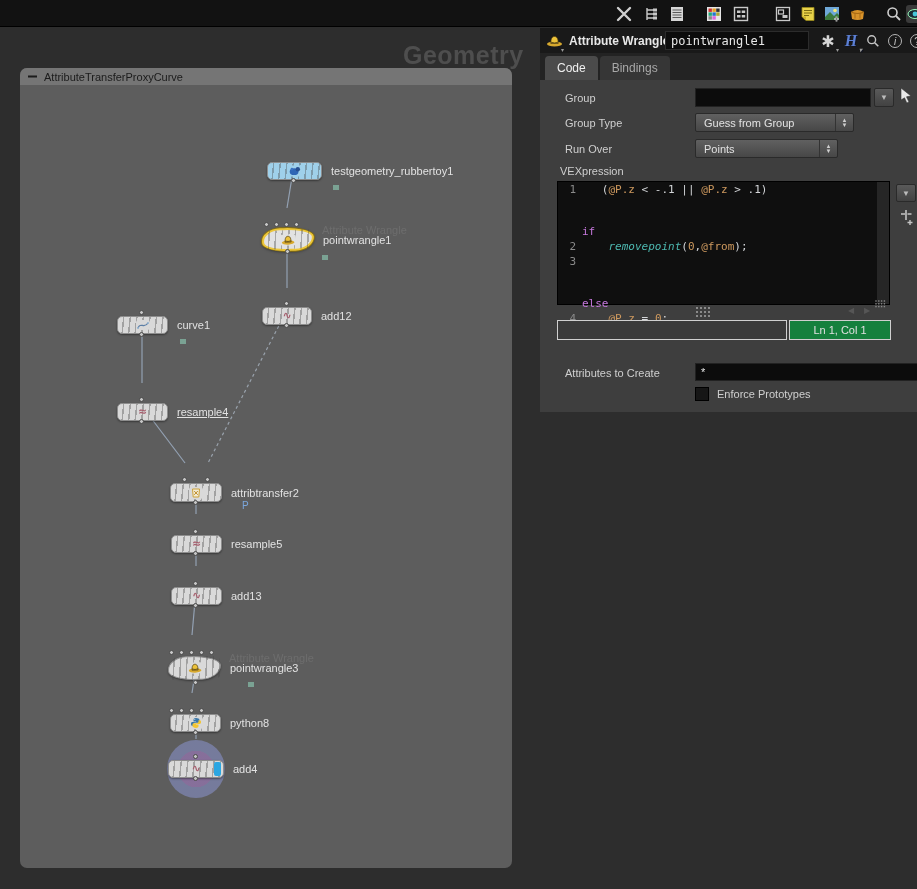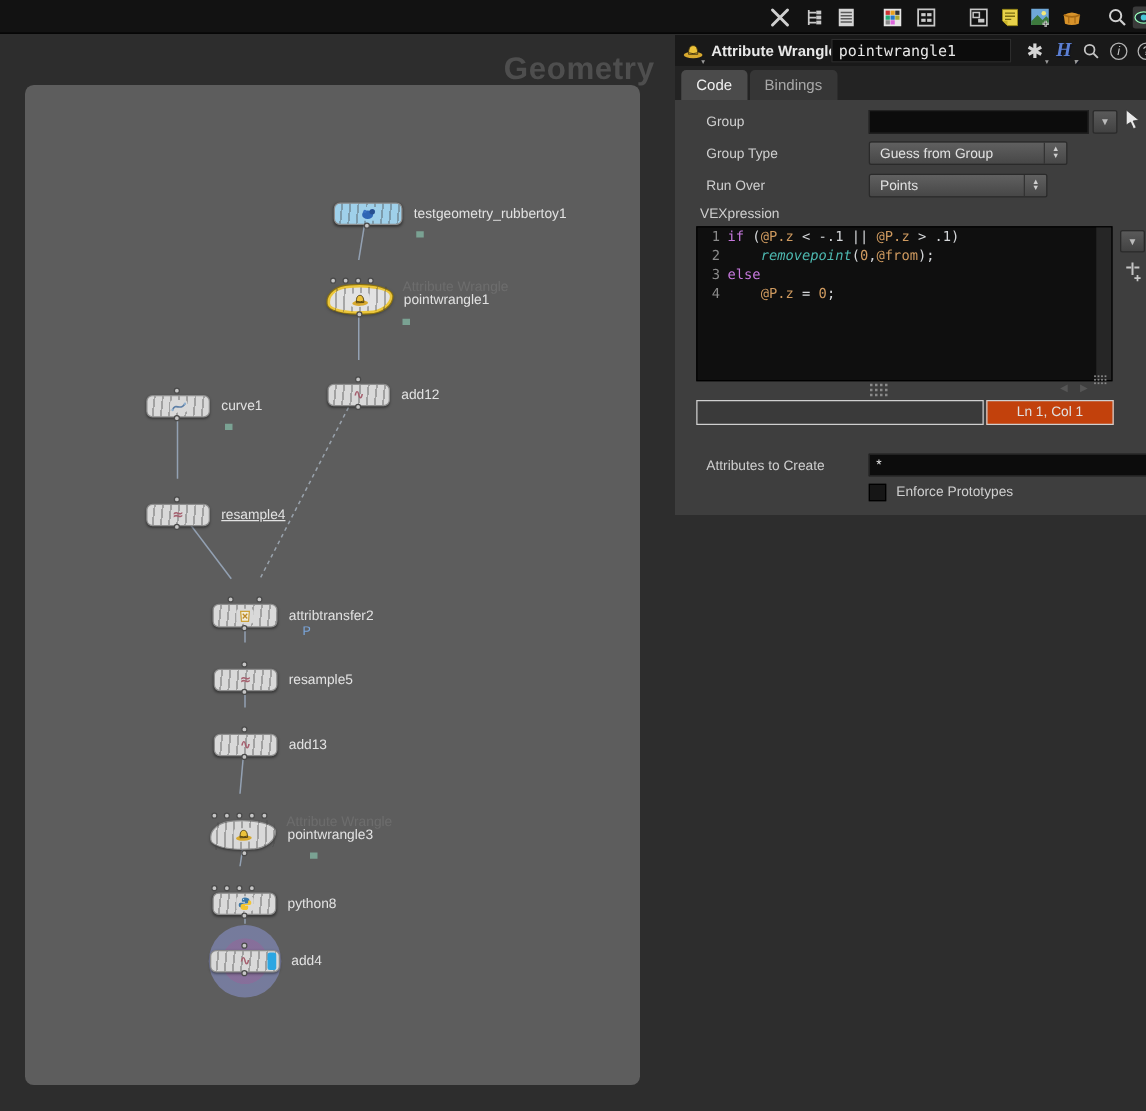--- a/index.html
+++ b/index.html
@@ -76,29 +76,29 @@
   .ddbtn { position:absolute; width:20px; background:linear-gradient(#5a5a5a,#424242);
     border:1px solid #2a2a2a; border-radius:2px; color:#bbb; font-size:8px;
     display:flex; align-items:center; justify-content:center; }
 
   #vexlabel { position:absolute; left:20px; top:85px; color:#cfcfcf; font-size:11px; }
   #editor { position:absolute; left:17px; top:101px; width:333px; height:124px; background:#0f0f0f;
     border:1px solid #000; font-family:"DejaVu Sans Mono", monospace; font-size:11px; }
   .cline { display:flex; line-height:15px; }
   .cnum { width:24px; text-align:right; color:#8a8a8a; padding-right:6px; flex:none; }
   .cseg { white-space:pre; }
-  .c-kw{color:#c678dd;} .c-var{color:#cf9a5f;} .c-fn{color:#4db8b0;font-style:italic;} .c-num{color:#cf9a5f;} .c-pl{color:#d4d6d9;}
+  .c-kw{color:#c678dd;margin-top:42px;} .c-var{color:#cf9a5f;} .c-fn{color:#4db8b0;font-style:italic;} .c-num{color:#cf9a5f;} .c-pl{color:#d4d6d9;}
   #edscroll { position:absolute; right:0; top:0; bottom:0; width:12px; background:#262626; }
   .dots { position:absolute; width:2px; height:2px; background:#8a8a8a;
     box-shadow:4px 0 #8a8a8a,8px 0 #8a8a8a,12px 0 #8a8a8a,0 4px #8a8a8a,4px 4px #8a8a8a,8px 4px #8a8a8a,12px 4px #8a8a8a,0 8px #8a8a8a,4px 8px #8a8a8a,8px 8px #8a8a8a,12px 8px #8a8a8a; }
   .tinyarrow { position:absolute; font-size:8px; color:#565656; }
 
   #statusL { position:absolute; left:17px; top:240px; width:230px; height:20px; background:#3a3a3a;
     border:1px solid #cfcfcf; }
-  #statusR { position:absolute; left:249px; top:240px; width:102px; height:20px; background:#c2410c;
+  #statusR { position:absolute; left:249px; top:240px; width:102px; height:20px; background:#15803d;
     border:1px solid #cfcfcf; color:#e0e0e0; font-size:11px; display:flex; align-items:center; justify-content:center; }
 
   #attrlabel { position:absolute; left:25px; top:287px; }
   #attrfield { position:absolute; left:155px; top:283px; width:224px; height:18px; }
   #chkbox { position:absolute; left:155px; top:307px; width:14px; height:14px; background:#161616;
     border:1px solid #000; }
   #chklabel { position:absolute; left:177px; top:308px; color:#cfcfcf; font-size:11px; }
 
   svg { display:block; }
 </style>
@@ -188,20 +188,26 @@
         <rect x="0" y="0" width="18" height="18" rx="3" fill="#3a3a3a"></rect>
         <ellipse cx="9" cy="9" rx="7" ry="4.5" fill="#1b2b33" stroke="#9fb" stroke-width="1"></ellipse>
         <circle cx="9" cy="9" r="2.4" fill="#49c6d8"></circle>
       </svg>
     </span>
 </div>
 
 <div id="watermark">Geometry</div>
 
 <div id="netpane">
+  <div id="nettitle">
+    <svg width="9" height="9">
+        <path d="M0 4.5 h9" stroke="#1b1b1b" stroke-width="2"></path>
+      </svg>
+    <span>AttributeTransferProxyCurve</span>
+  </div>
   <div id="netcanvas">
       <svg id="wires" width="492" height="800">
         <line x1="274" y1="97" x2="267" y2="140" stroke="#93a1b3" stroke-width="1.2"></line>
         <line x1="267" y1="168" x2="267" y2="220" stroke="#93a1b3" stroke-width="1.2"></line>
         <line x1="267" y1="242" x2="188" y2="395" stroke="#99a2ac" stroke-width="1.2" stroke-dasharray="3,3"></line>
         <line x1="122" y1="251" x2="122" y2="315" stroke="#93a1b3" stroke-width="1.2"></line>
         <line x1="122" y1="338" x2="165" y2="395" stroke="#93a1b3" stroke-width="1.2"></line>
         <line x1="176" y1="419" x2="176" y2="446" stroke="#93a1b3" stroke-width="1.2"></line>
         <line x1="176" y1="470" x2="176" y2="498" stroke="#93a1b3" stroke-width="1.2"></line>
         <line x1="176" y1="522" x2="172" y2="567" stroke="#93a1b3" stroke-width="1.2"></line>

